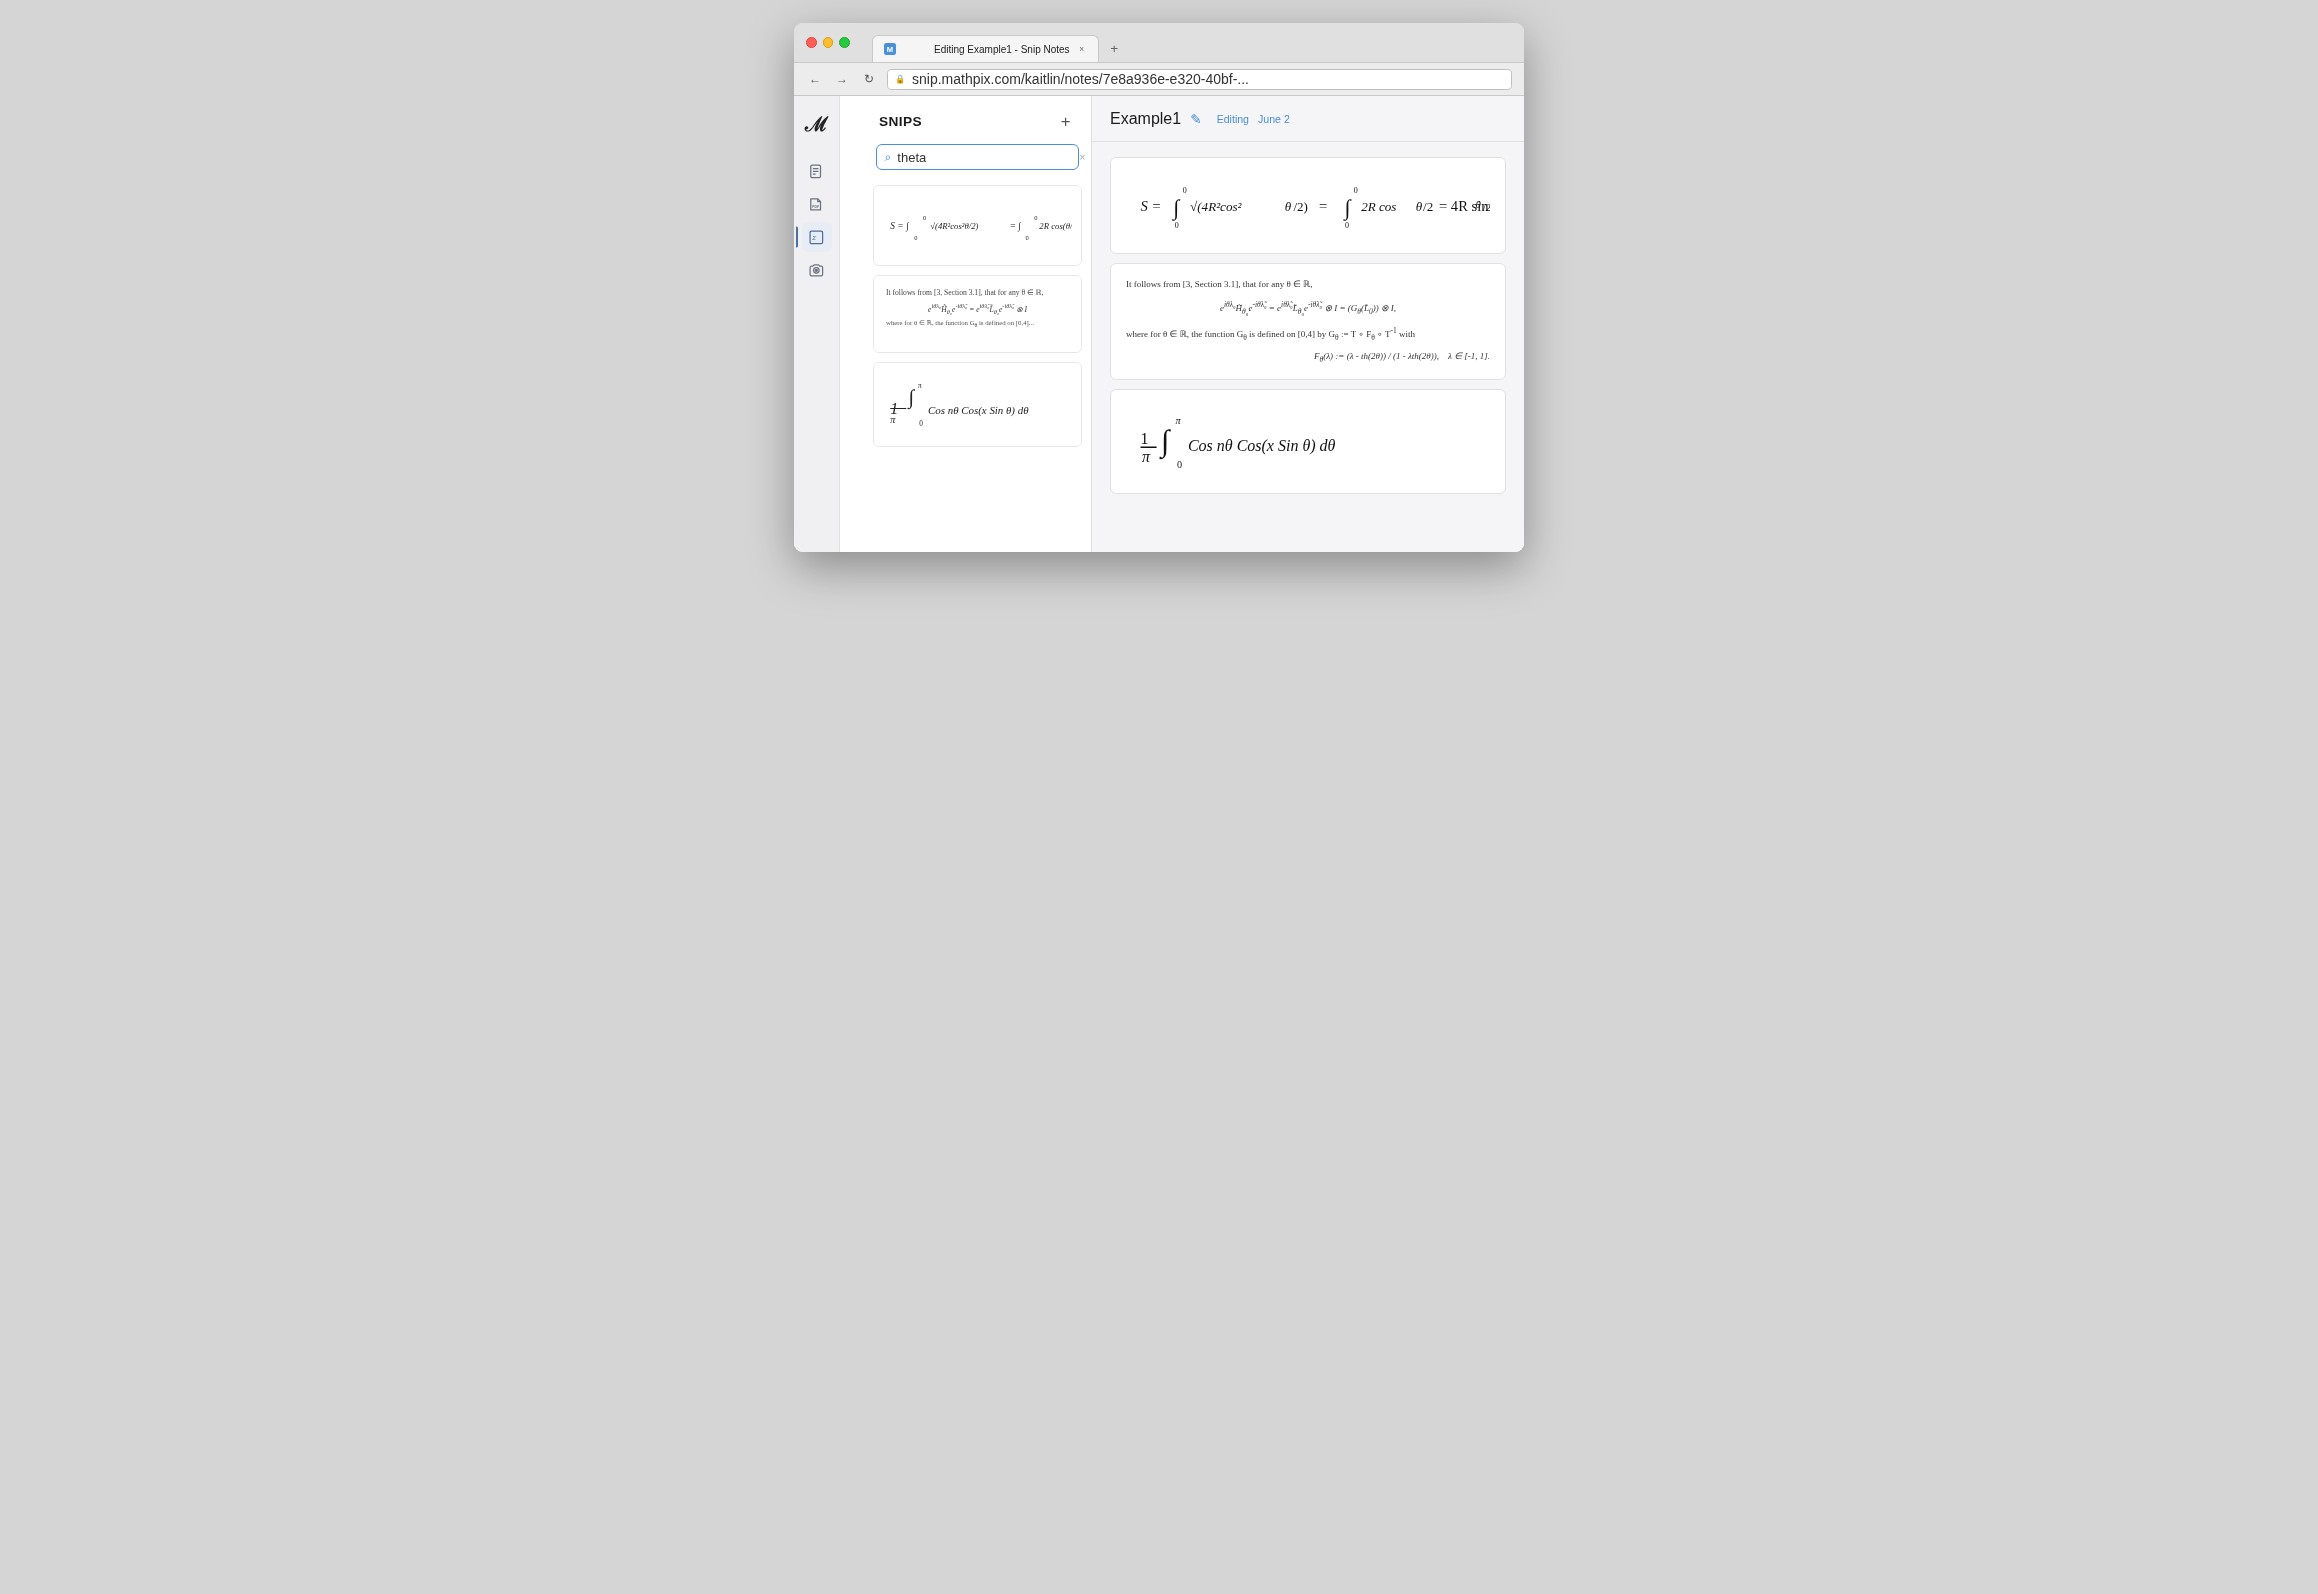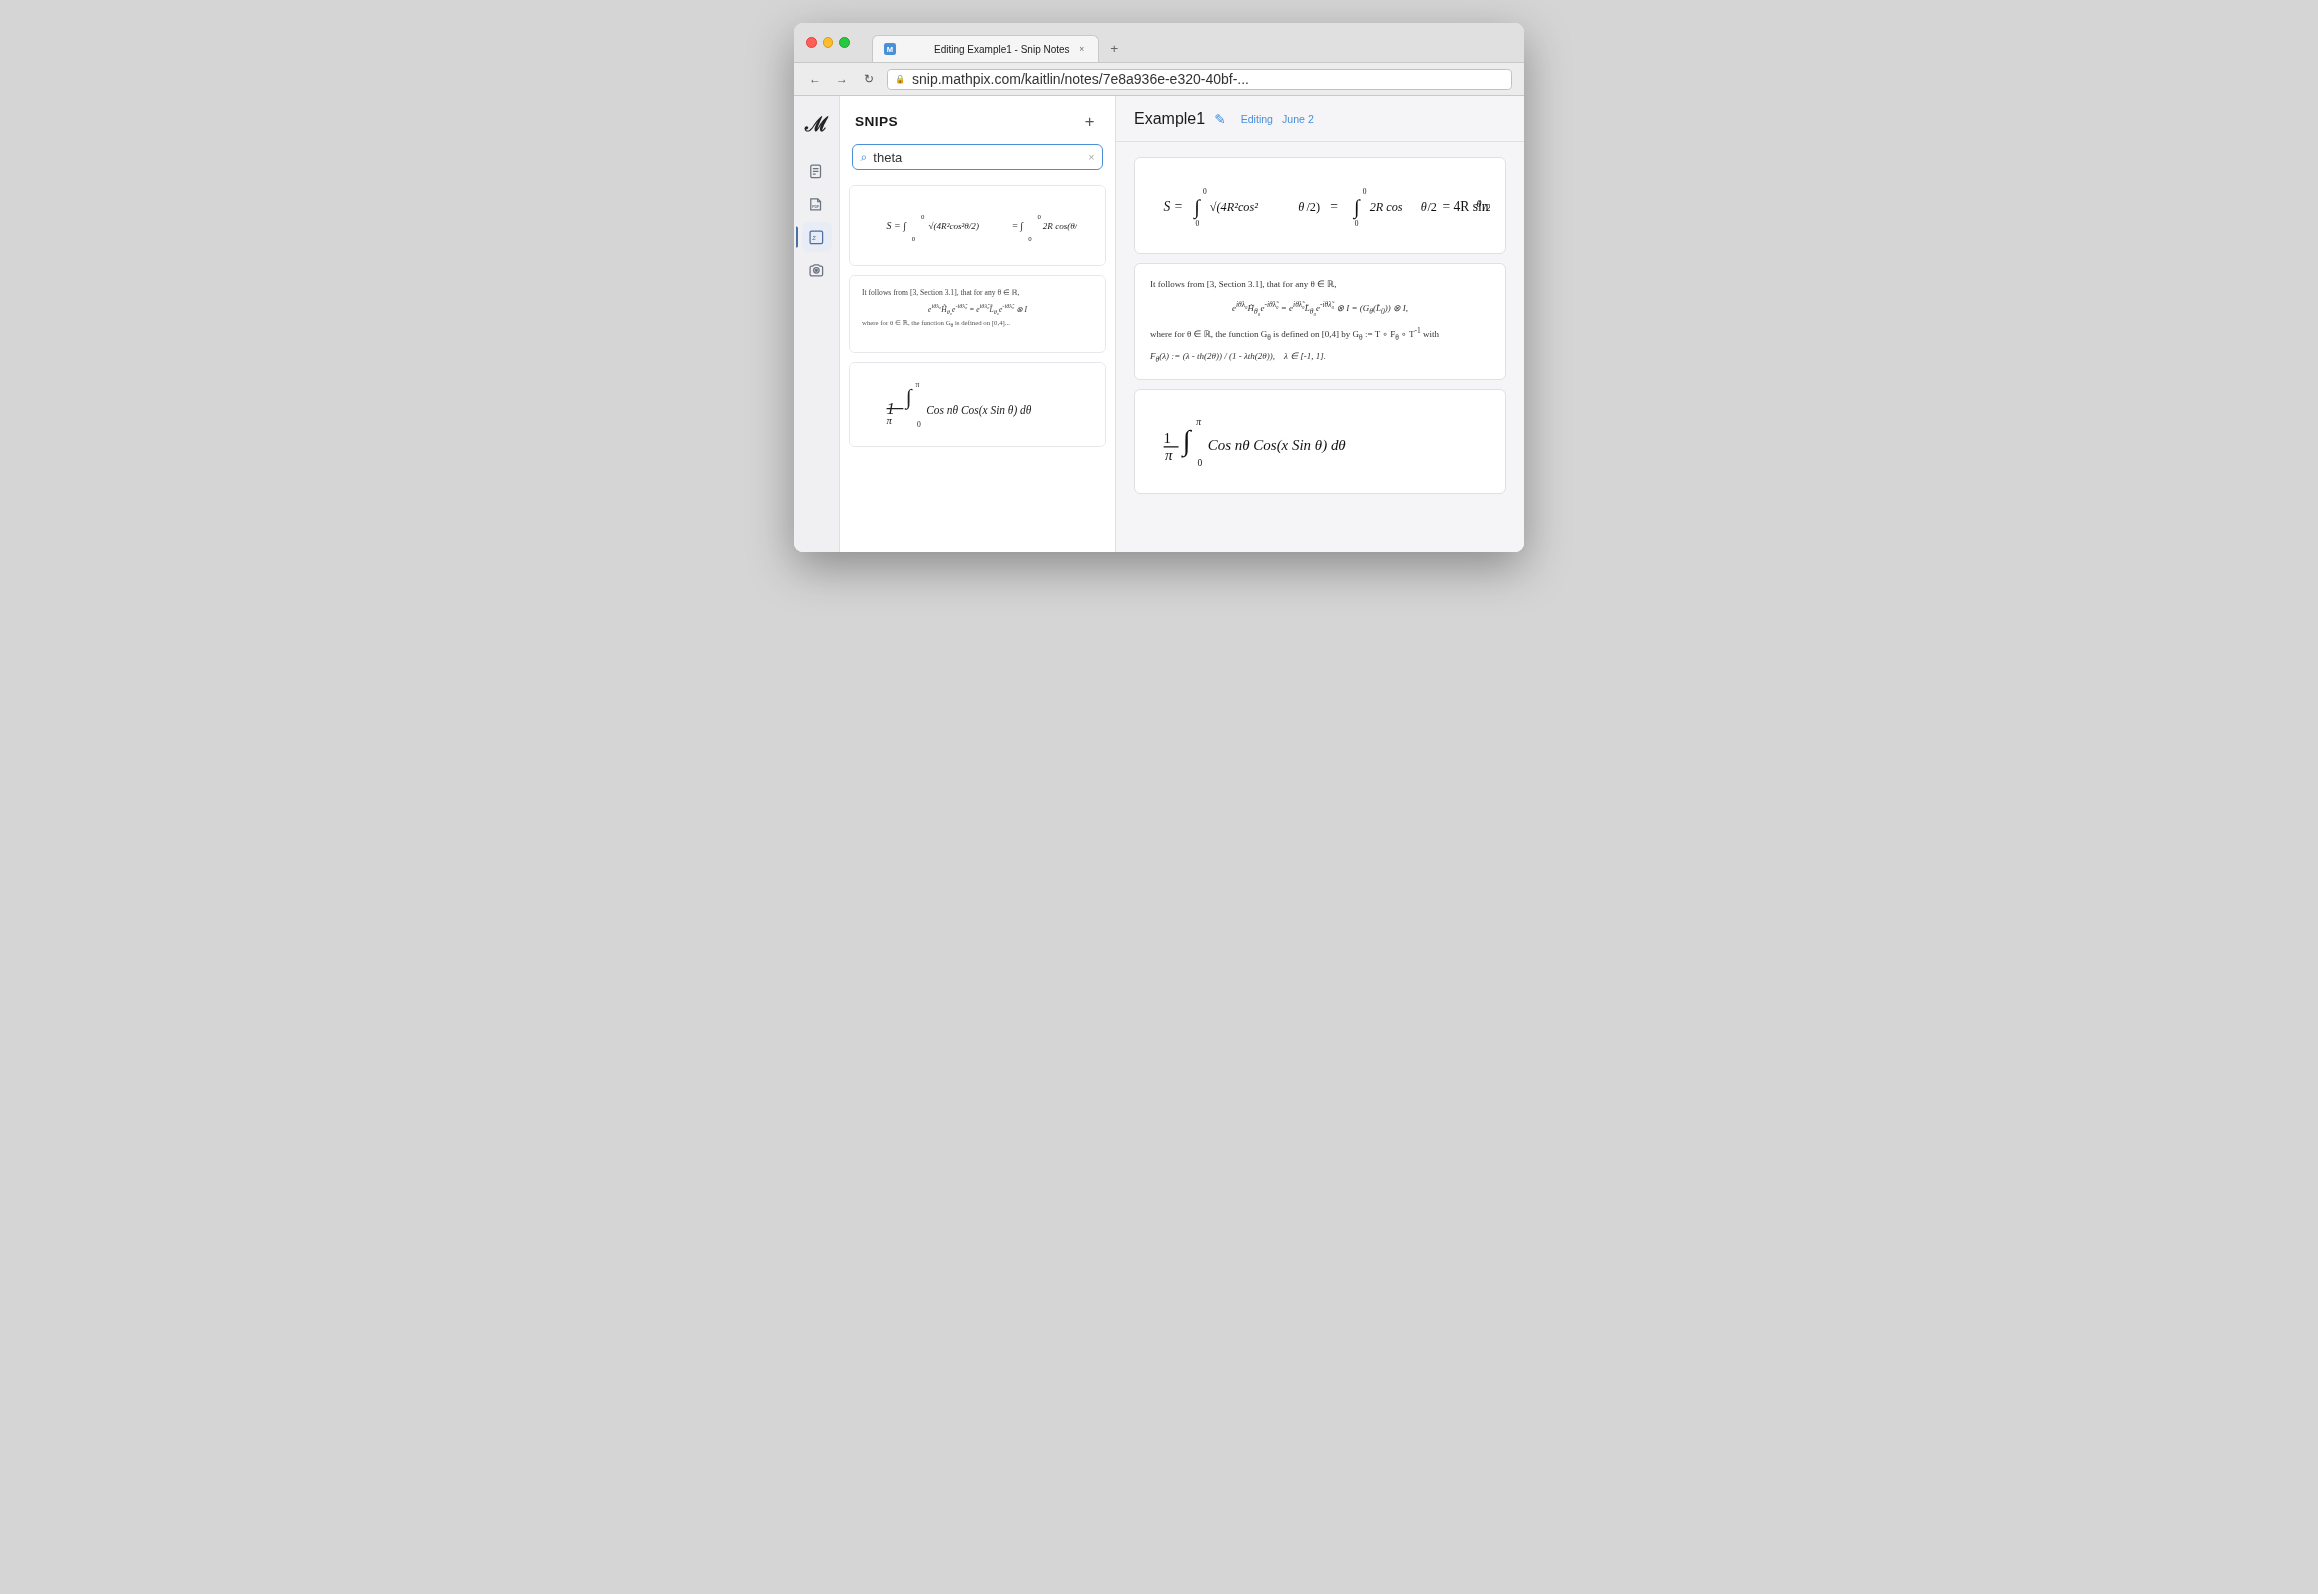--- a/index.html
+++ b/index.html
@@ -229,25 +229,26 @@
       border-radius: 0 1.5px 1.5px 0;
     }
 
     .icon-svg {
       width: 16.7px;
       height: 16.7px;
     }
 
     
     .snips-panel {
-      width: 276px;
+      width: 252px;
       background: white;
       border-right: 0.8px solid #e0e0e0;
       display: flex;
       flex-direction: column;
+      padding-left: 24px;
     }
 
     .snips-header {
       display: flex;
       align-items: center;
       justify-content: space-between;
       padding: 15px 15px 12px;
     }
 
     .snips-title {
@@ -540,21 +541,21 @@
           </div>
         </div>
 
         <div class="snip-result-card">
           <div class="snip-result-inner" style="font-family: serif; font-size: 9px; color: #333; line-height: 1.9;">
             <p style="margin-bottom: 4.6px;">It follows from [3, Section 3.1], that for any θ ∈ ℝ,</p>
             <p style="text-align: center; font-style: italic; margin-bottom: 4.6px;">
               e<sup>iθλ₀</sup>H̃<sub>θ₀</sub>e<sup>-iθλ̃₀</sup> = e<sup>iθλ̃₀</sup>L̃<sub>θ₀</sub>e<sup>-iθλ̃₀</sup> ⊗ I = (G<sub>θ</sub>(L̃<sub>0</sub>)) ⊗ I,
             </p>
             <p>where for θ ∈ ℝ, the function G<sub>θ</sub> is defined on [0,4] by G<sub>θ</sub> := T ∘ F<sub>θ</sub> ∘ T<sup>-1</sup> with</p>
-            <p style="text-align: left; font-style: italic; margin-top: 3px;">
+            <p style="text-align: right; font-style: italic; margin-top: 3px;">
               F<sub>θ</sub>(λ) := (λ - th(2θ)) / (1 - λth(2θ)), &nbsp;&nbsp; λ ∈ [-1, 1].
             </p>
           </div>
         </div>
 
         <div class="snip-result-card">
           <div class="snip-result-inner">
             <svg width="100%" height="76" viewBox="0 0 500 100">
               <text x="20" y="55" font-family="'Segoe UI', cursive" font-size="22" fill="#111">1</text>
               <line x1="20" y1="60" x2="42" y2="60" stroke="#111" stroke-width="1.8"></line>

